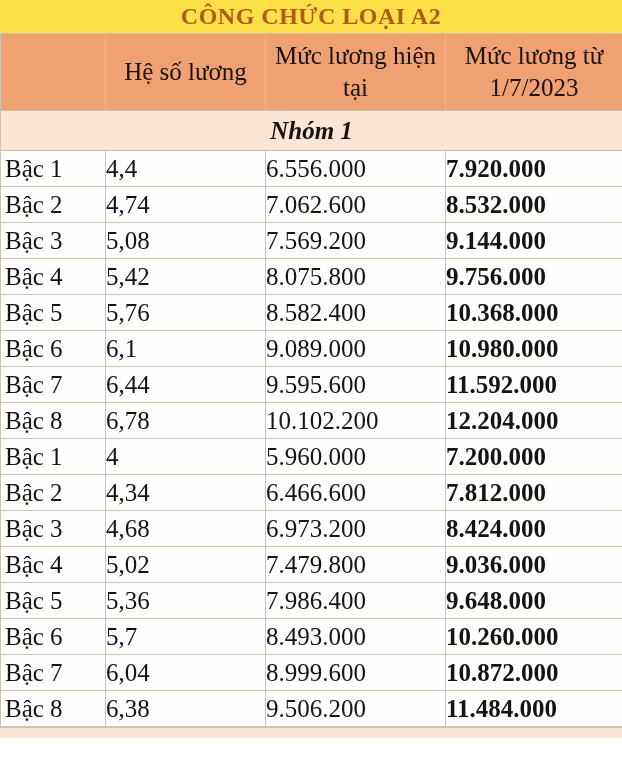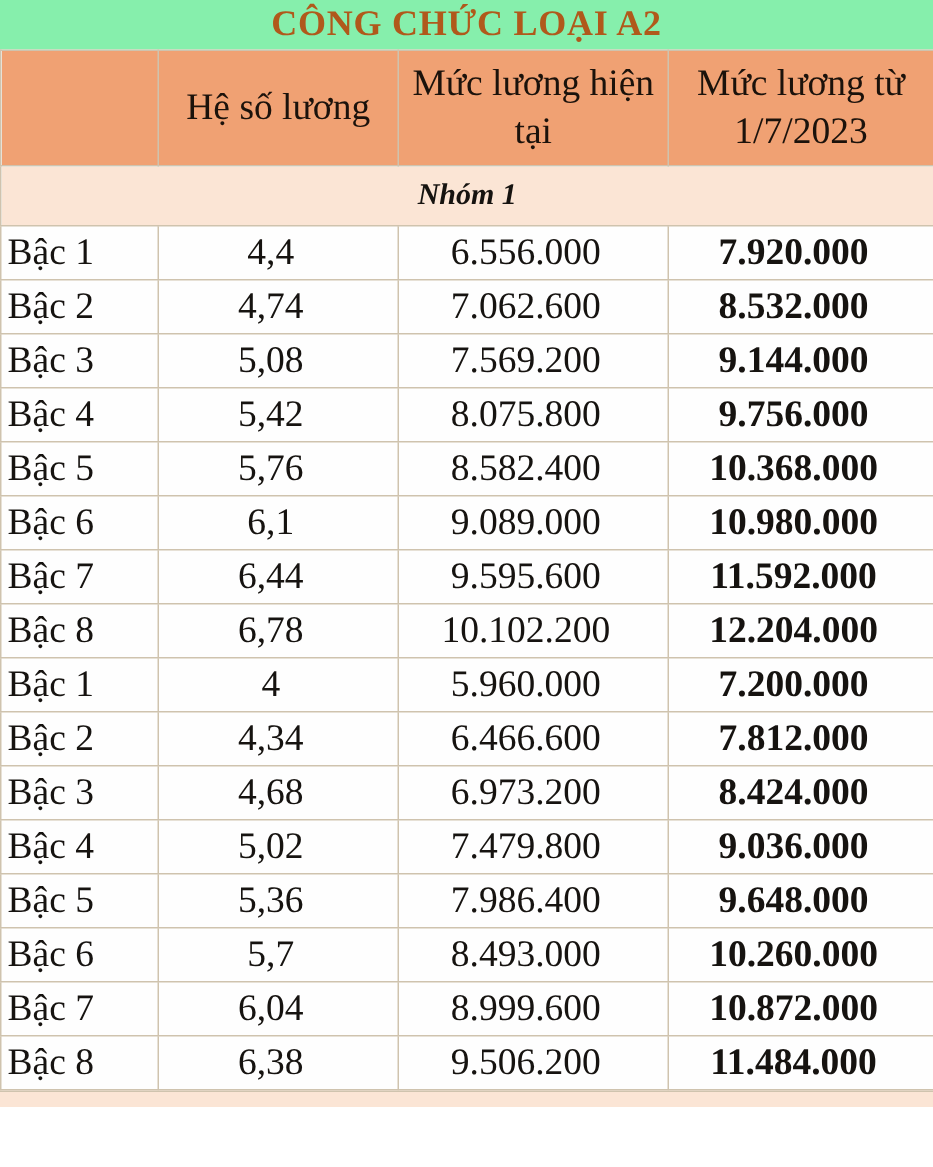--- a/index.html
+++ b/index.html
@@ -6,21 +6,21 @@
   body {
     width: 622px; height: 778px;
     background: #ffffff;
     overflow: hidden;
     font-family: "Liberation Serif", "DejaVu Serif", serif;
     color: #161310;
   }
   .title-bar {
     height: 33px;
     display: flex; align-items: center; justify-content: center;
-    background: #86efac;
+    background: #fde047;
   }
   .title-bar .title {
     font-size: 24px; font-weight: bold;
     color: #B0591B;
     letter-spacing: 0.5px;
     white-space: nowrap;
   }
   table.salary {
     width: 622px;
     border-collapse: collapse;
@@ -45,31 +45,31 @@
     padding: 0 6px;
     color: #1b120b;
   }
   thead th.bold { font-weight: normal; }
   tr.group-row td {
     background: #FBE5D5;
     height: 37px;
     text-align: center;
     font-weight: bold;
     font-style: italic;
-    font-size: 20px;
+    font-size: 25px;
   }
   tr.data-row td {
     background: #FEFEFE;
     height: 35px;
     font-size: 25px;
     vertical-align: middle;
     padding: 0;
   }
   tr.data-row td.level   { text-align: left;  padding-left: 4px; }
-  tr.data-row td.num     { text-align: center; padding-right: 10px; }
+  tr.data-row td.num     { text-align: left; padding-right: 10px; }
   tr.data-row td.new-sal { font-weight: bold; }
   .bottom-strip {
     height: 10px;
     background: #FBE5D5;
     border-top: 1px solid #CFC3AE;
   }
 </style>
 </head>
 <body>
 

